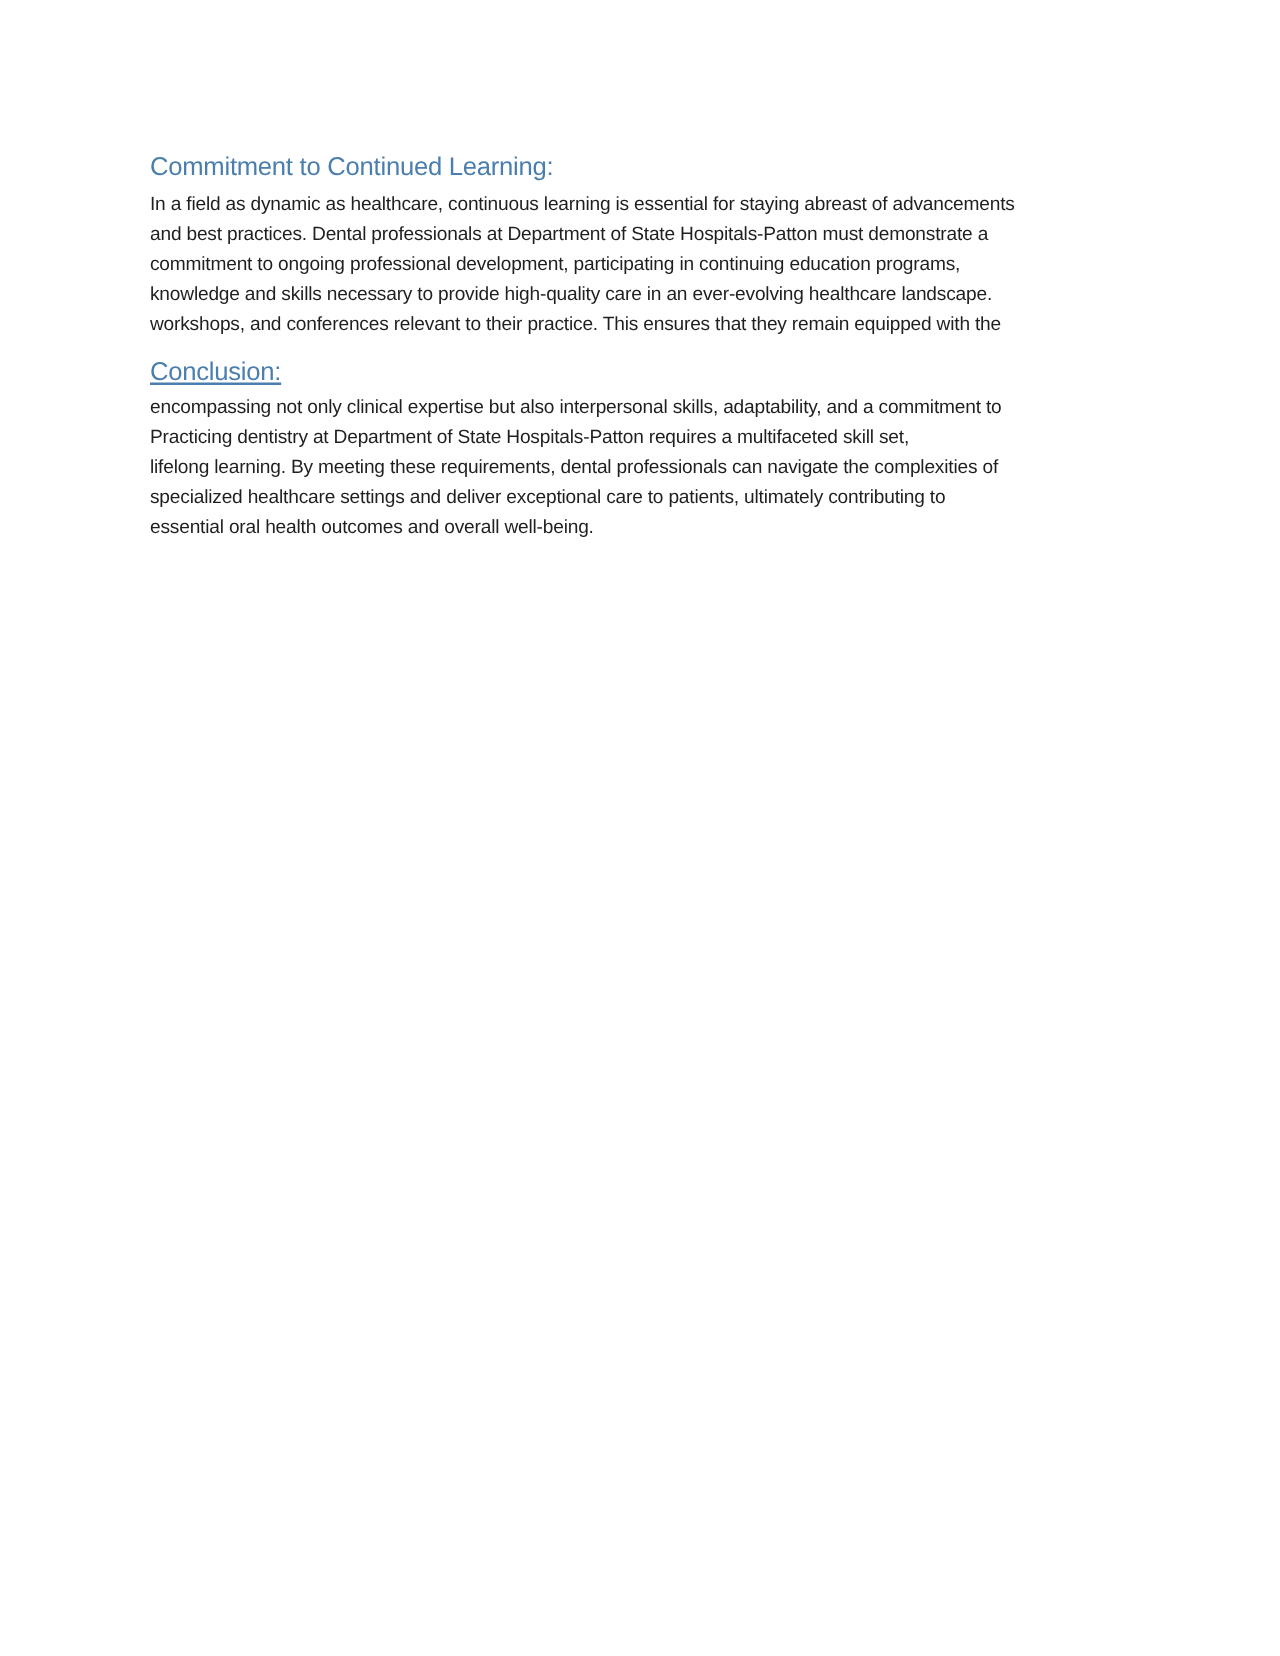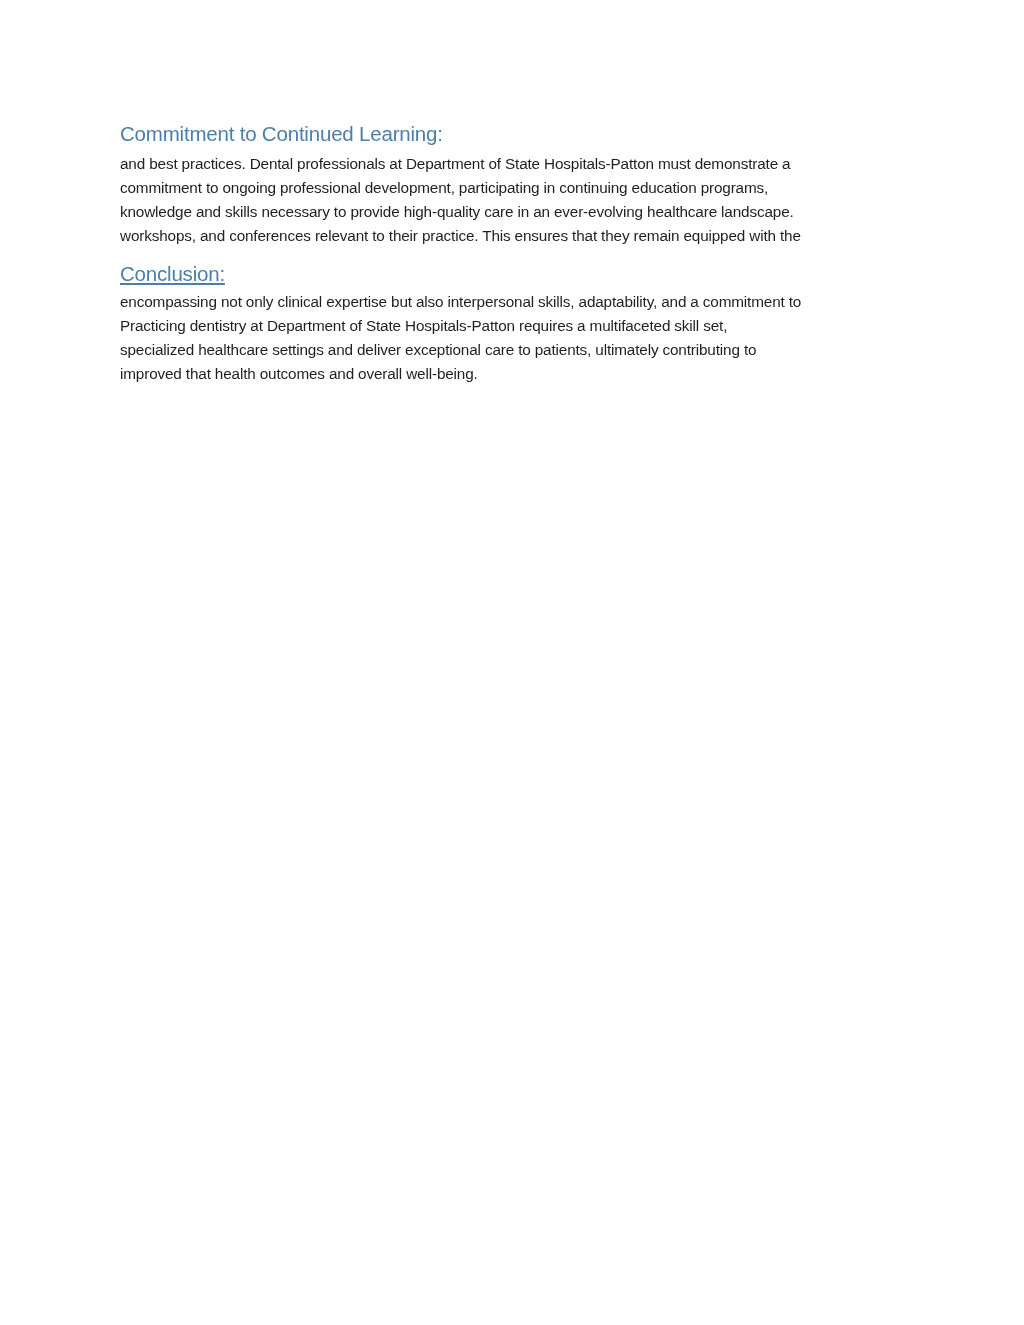--- a/index.html
+++ b/index.html
@@ -50,31 +50,33 @@
 </style>
 </head>
 <body style="background: rgb(255, 255, 255);">
 
 <div class="page">
   <div class="content">
 
     <div class="section">
       <h2 class="section-heading">Commitment to Continued Learning:</h2>
       <div class="para">
+        <div class="text-line">In a field as dynamic as healthcare, continuous learning is essential for staying abreast of advancements</div>
         <div class="text-line">and best practices. Dental professionals at Department of State Hospitals-Patton must demonstrate a</div>
         <div class="text-line">commitment to ongoing professional development, participating in continuing education programs,</div>
         <div class="text-line">knowledge and skills necessary to provide high-quality care in an ever-evolving healthcare landscape.</div>
         <div class="text-line">workshops, and conferences relevant to their practice. This ensures that they remain equipped with the</div>
       </div>
     </div>
 
     <div class="section">
       <h2 class="section-heading">Conclusion:</h2>
       <div class="para">
         <div class="text-line">encompassing not only clinical expertise but also interpersonal skills, adaptability, and a commitment to</div>
         <div class="text-line">Practicing dentistry at Department of State Hospitals-Patton requires a multifaceted skill set,</div>
+        <div class="text-line">lifelong learning. By meeting these requirements, dental professionals can navigate the complexities of</div>
         <div class="text-line">specialized healthcare settings and deliver exceptional care to patients, ultimately contributing to</div>
-        <div class="text-line">improved that health outcomes and overall well-being.</div>
+        <div class="text-line">essential oral health outcomes and overall well-being.</div>
       </div>
     </div>
 
   </div>
 </div>
 
 </body></html>

